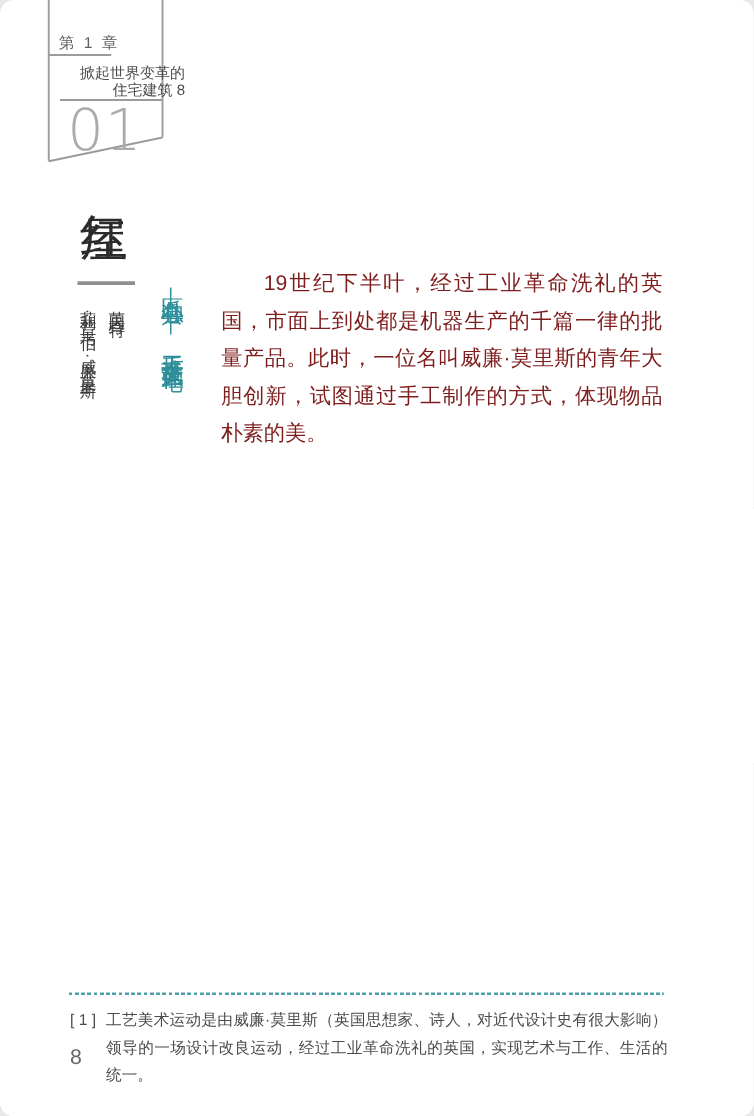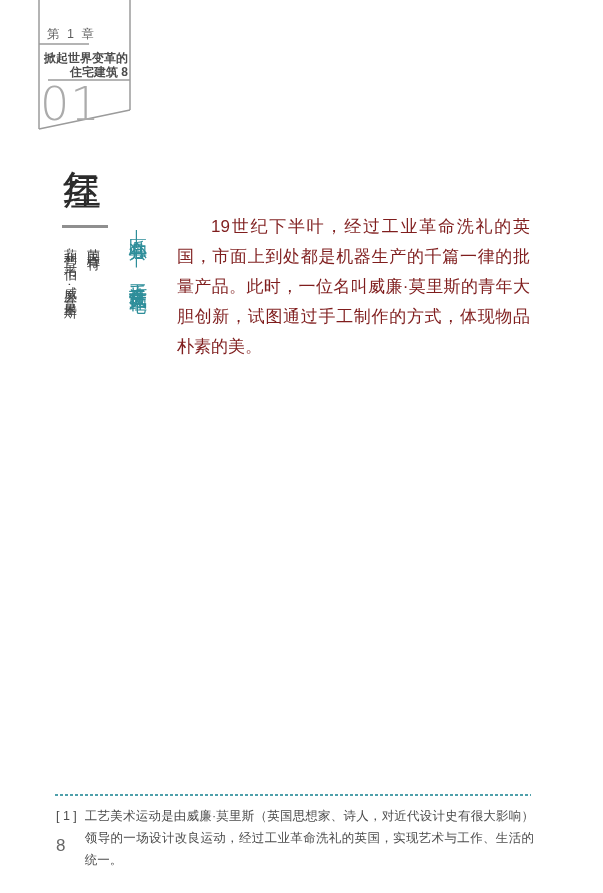--- a/index.html
+++ b/index.html
@@ -3,37 +3,38 @@
 <meta charset="utf-8">
 <style>
   html,body { margin:0; padding:0; background:#e8e8e8; }
   .page {
     position:relative;
     width:603px; height:893px;
     margin:0 auto;
     background:#ffffff;
     font-family:"Liberation Sans","DejaVu Sans",sans-serif;
     overflow:hidden;
+    border-radius:11px;
   }
   
   .chapter-box { position:absolute; left:34px; top:0; width:102px; height:136px; }
   .chapter-box svg { position:absolute; left:0; top:0; }
   .chapter-label {
     position:absolute; left:13px; top:26px;
     font-size:12.5px; letter-spacing:2px; color:#5f5f5f;
     white-space:nowrap;
   }
   .series-title {
     position:absolute; left:6px; top:51px; width:88px;
     text-align:right; font-size:12px; line-height:14px;
-    color:#4c4c4c; font-weight:700; white-space:nowrap;
+    color:#4c4c4c; font-weight:400; white-space:nowrap;padding-left:20px;
   }
   .chapter-number {
     position:absolute; left:6px; top:81px; width:88px;
-    text-align:left; font-size:46px; line-height:46px;
+    text-align:center; font-size:46px; line-height:46px;
     font-weight:200; letter-spacing:1px; color:#ababab;
     font-family:"DejaVu Sans","Liberation Sans",sans-serif;
   }
   
   .v-text { writing-mode:vertical-rl; text-orientation:mixed; }
   .main-title {
     position:absolute; left:60px; top:141px;
     font-size:38px; line-height:44px; letter-spacing:4px;
     font-weight:300; color:#2b2b2b;
   }

